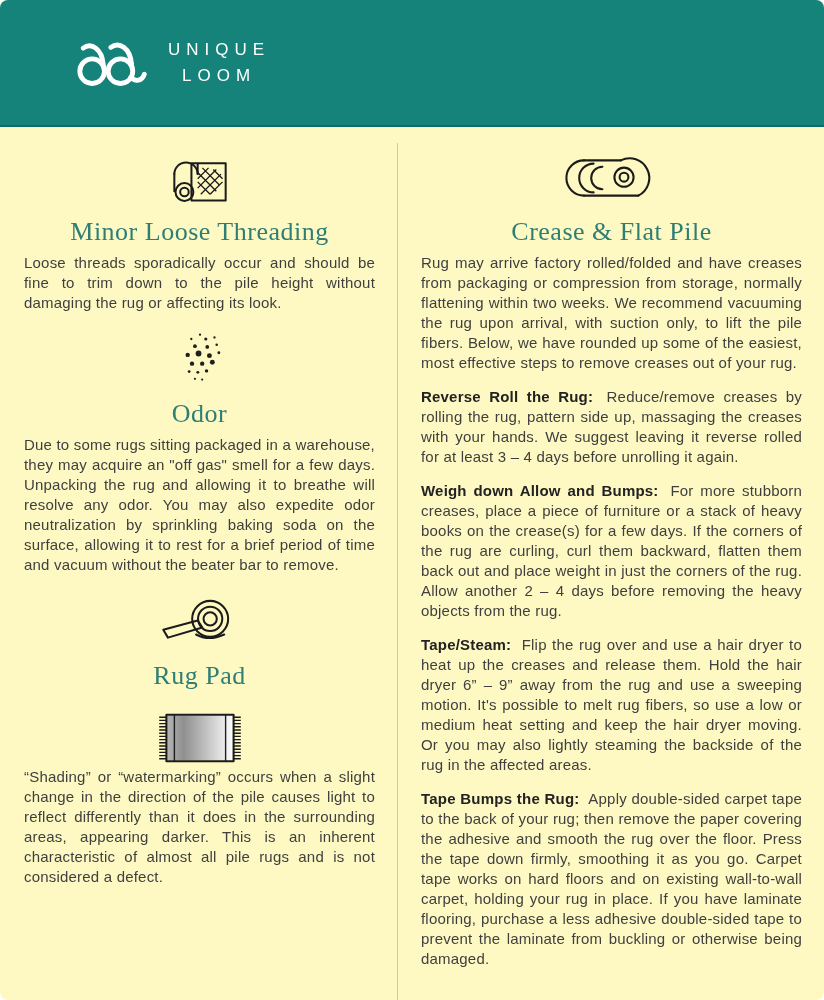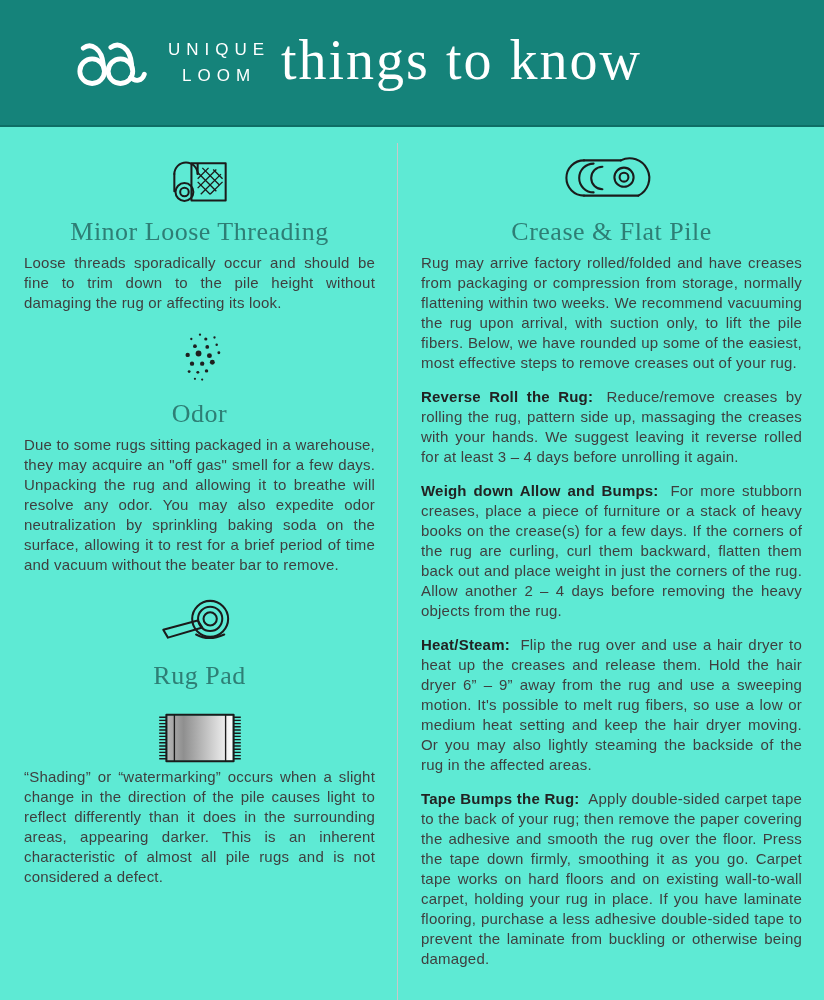--- a/index.html
+++ b/index.html
@@ -1,23 +1,24 @@
 <!DOCTYPE html>
 <html><head>
 <meta charset="utf-8">
 <style>
   * { margin:0; padding:0; box-sizing:border-box; }
   html,body { background:#ffffff; }
   .page {
     position:relative;
     width:824px; height:1000px;
     margin:0 auto;
-    background:#5eead4;
+    background:#fef9c3;
     font-family:"Liberation Sans", sans-serif;
     overflow:hidden;
+    border-radius:8px;
   }
 
   
   .banner {
     position:relative;
     height:127px;
     background:#15837A;
     border-bottom:2px solid #0e6e66;
   }
   .brand {
@@ -105,21 +106,20 @@
           <path d="M42 34 C 40 13 26 4 15 12"></path>
           <path d="M80 34 C 78 11 63 3 52 11"></path>
           <path d="M79 51 C 85 58 94 56 97 47"></path>
         </g>
       </svg>
       <div class="brand-text">
         <span>UNIQUE</span>
         <span>LOOM</span>
       </div>
     </div>
-    <h1 class="banner-title">things to know</h1>
   </header>
 
   <main class="columns">
 
     <section class="col left">
 
       <div class="info-block">
         <div class="icon-wrap">
           <svg width="70" height="58" viewBox="0 0 90 70">
             <rect class="ln" x="34" y="16" width="44" height="48"></rect>
@@ -223,21 +223,21 @@
           <strong class="tip-label">Reverse Roll the Rug:</strong>
           <span>Reduce/remove creases by rolling the rug, pattern side up, massaging the creases with your hands. We suggest leaving it reverse rolled for at least 3 – 4 days before unrolling it again.</span>
         </p>
 
         <p class="body tip">
           <strong class="tip-label">Weigh down Allow and Bumps:</strong>
           <span>For more stubborn creases, place a piece of furniture or a stack of heavy books on the crease(s) for a few days. If the corners of the rug are curling, curl them backward, flatten them back out and place weight in just the corners of the rug. Allow another 2 – 4 days before removing the heavy objects from the rug.</span>
         </p>
 
         <p class="body tip">
-          <strong class="tip-label">Heat/Steam:</strong>
+          <strong class="tip-label">Tape/Steam:</strong>
           <span>Flip the rug over and use a hair dryer to heat up the creases and release them. Hold the hair dryer 6” – 9” away from the rug and use a sweeping motion. It's possible to melt rug fibers, so use a low or medium heat setting and keep the hair dryer moving. Or you may also lightly steaming the backside of the rug in the affected areas.</span>
         </p>
 
         <p class="body tip">
           <strong class="tip-label">Tape Bumps the Rug:</strong>
           <span>Apply double-sided carpet tape to the back of your rug; then remove the paper covering the adhesive and smooth the rug over the floor. Press the tape down firmly, smoothing it as you go. Carpet tape works on hard floors and on existing wall-to-wall carpet, holding your rug in place. If you have laminate flooring, purchase a less adhesive double-sided tape to prevent the laminate from buckling or otherwise being damaged.</span>
         </p>
       </div>
 
     </section>

